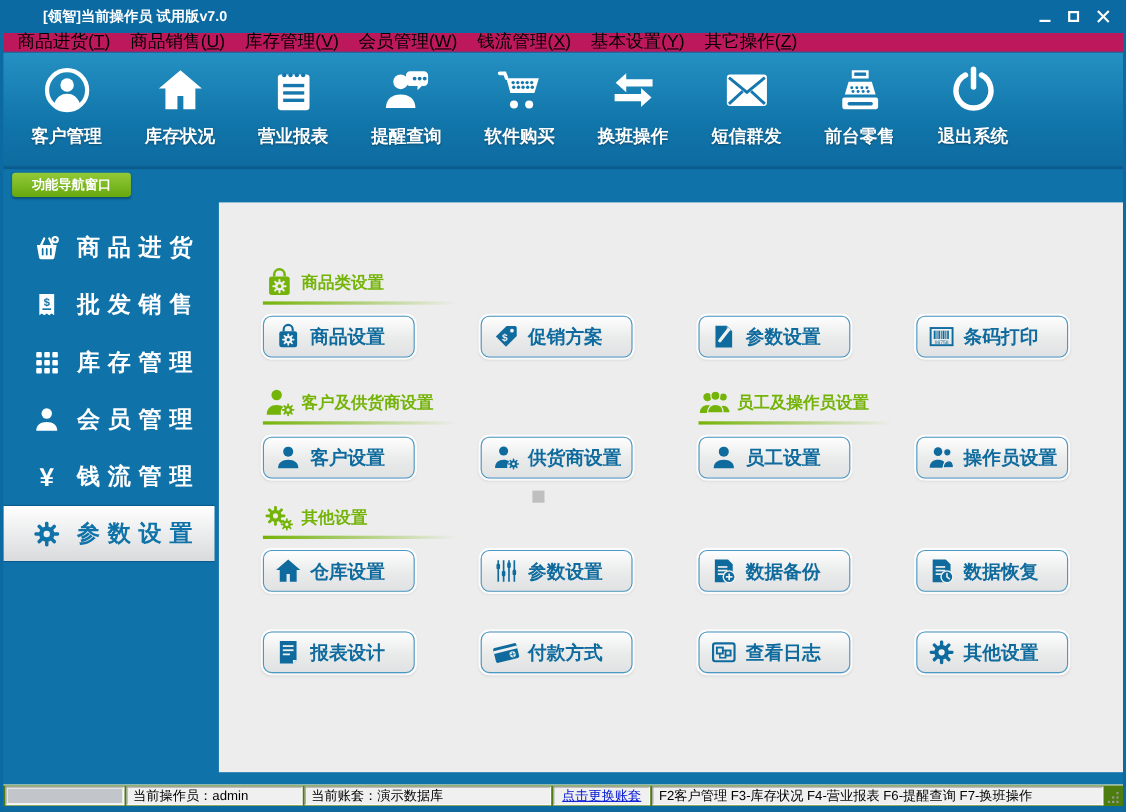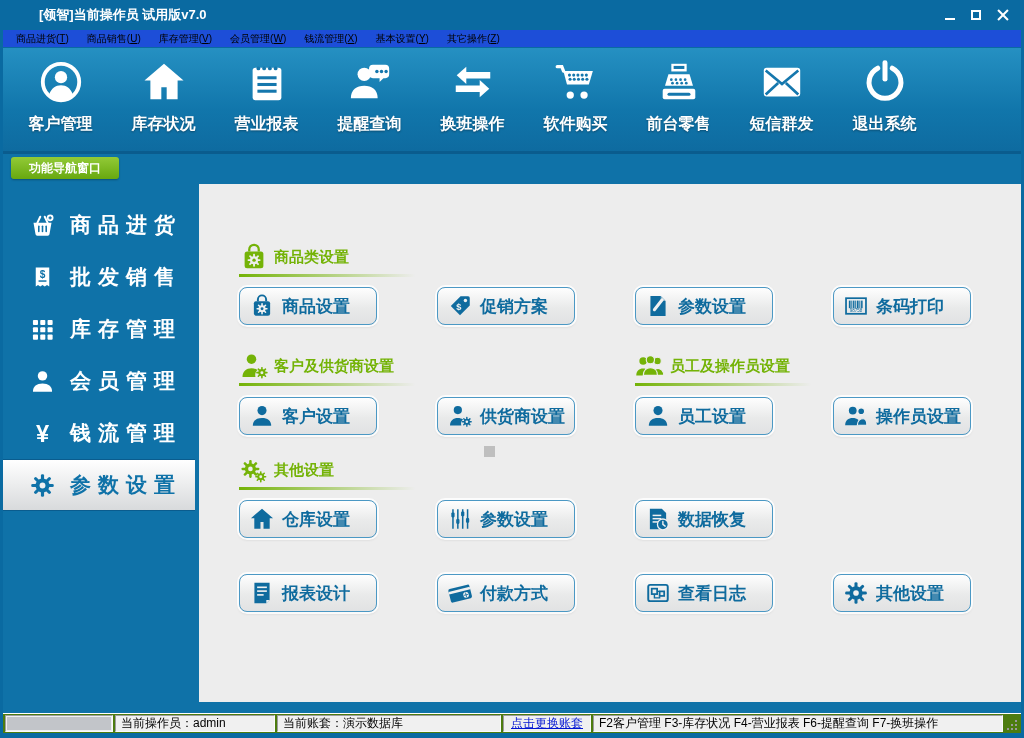--- a/index.html
+++ b/index.html
@@ -16,22 +16,22 @@
     padding:0 12px 0 36px;color:#fff;font-weight:bold;font-size:13px;}
   .win-controls{margin-left:auto;display:flex;gap:16px;align-items:center;}
   .wc{display:inline-block;cursor:pointer;position:relative;}
   .wc-min{width:10px;height:10px;border-bottom:2px solid #fff;}
   .wc-max{width:10px;height:10px;border:2px solid #fff;}
   .wc-close{width:12px;height:12px;}
   .wc-close::before,.wc-close::after{content:"";position:absolute;left:5px;top:-1px;width:2px;height:14px;background:#fff;}
   .wc-close::before{transform:rotate(45deg);}
   .wc-close::after{transform:rotate(-45deg);}
   
-  .menubar{height:18px;flex:none;background:#1d4ed8;display:flex;align-items:center;
-    padding-left:4px;font-size:10px;color:#000;border-bottom:1px solid #0a6aa1;}
+  .menubar{height:18px;flex:none;background:#be185d;display:flex;align-items:center;
+    padding-left:4px;font-size:16px;color:#000;border-bottom:1px solid #0a6aa1;}
   .menu-item{padding:0 9px;cursor:pointer;white-space:nowrap;}
   
   .toolbar{height:106px;flex:none;background:linear-gradient(180deg,#2590c2,#1176ab 60%,#0e6ba0);
     border-bottom:3px solid #0a5c8e;display:flex;align-items:flex-start;padding:11px 0 0 6px;}
   .tool-item{width:103px;display:flex;flex-direction:column;align-items:center;gap:9px;color:#fff;cursor:pointer;}
   .ic{display:inline-block;line-height:0;}
   .ic svg{width:100%;height:100%;display:block;}
   .tool-icon{width:46px;height:46px;color:#fff;--icb:#1577ad;}
   .tool-label{font-size:16px;font-weight:bold;text-shadow:0 1px 2px rgba(0,0,0,.35);white-space:nowrap;}
   
@@ -149,48 +149,57 @@
               <circle cx="18" cy="6.5" r=".9"></circle>
               <circle cx="20.4" cy="6.5" r=".9"></circle>
             </g>
           </svg>
         </span>
         <span class="tool-label">提醒查询</span>
       </div>
       <div class="tool-item">
         <span class="ic tool-icon">
           <svg viewBox="0 0 24 24">
-            <path d="M3.5 8.5l5-4.5v2.8H21v3.4H8.5V13z" fill="currentColor"></path>
-            <path d="M20.5 15.5l-5 4.5v-2.8H3v-3.4h12.5V11z" fill="currentColor"></path>
-          </svg>
-        </span>
-        <span class="tool-label">换班操作</span>
-      </div>
-      <div class="tool-item">
-        <span class="ic tool-icon">
-          <svg viewBox="0 0 24 24">
             <path d="M2.2 4h2.4l.9 2.3" fill="none" stroke="currentColor" stroke-width="1.7" stroke-linecap="round"></path>
             <path d="M5.4 6.3h15.4l-2.1 7H7.3z" fill="currentColor"></path>
             <g fill="var(--icb)">
               <circle cx="8.6" cy="8.4" r=".8"></circle>
               <circle cx="10.8" cy="8.4" r=".8"></circle>
               <circle cx="13" cy="8.4" r=".8"></circle>
               <circle cx="15.2" cy="8.4" r=".8"></circle>
               <circle cx="17.4" cy="8.4" r=".8"></circle>
               <circle cx="8.9" cy="10.6" r=".8"></circle>
               <circle cx="11.1" cy="10.6" r=".8"></circle>
               <circle cx="13.3" cy="10.6" r=".8"></circle>
               <circle cx="15.5" cy="10.6" r=".8"></circle>
               <circle cx="17.7" cy="10.6" r=".8"></circle>
             </g>
             <circle cx="9" cy="18.8" r="1.9" fill="currentColor"></circle>
             <circle cx="16.2" cy="18.8" r="1.9" fill="currentColor"></circle>
           </svg>
         </span>
         <span class="tool-label">软件购买</span>
+      </div>
+      <div class="tool-item">
+        <span class="ic tool-icon">
+          <svg viewBox="0 0 24 24">
+            <path d="M3.5 8.5l5-4.5v2.8H21v3.4H8.5V13z" fill="currentColor"></path>
+            <path d="M20.5 15.5l-5 4.5v-2.8H3v-3.4h12.5V11z" fill="currentColor"></path>
+          </svg>
+        </span>
+        <span class="tool-label">换班操作</span>
+      </div>
+      <div class="tool-item">
+        <span class="ic tool-icon">
+          <svg viewBox="0 0 24 24">
+            <rect x="2.5" y="4.5" width="19" height="15" rx="1.5" fill="currentColor"></rect>
+            <path d="M3.5 6l8.5 7 8.5-7M3.5 18.5L10 12.5M20.5 18.5L14 12.5" fill="none" stroke="var(--icb)" stroke-width="1.4"></path>
+          </svg>
+        </span>
+        <span class="tool-label">短信群发</span>
       </div>
       <div class="tool-item">
         <span class="ic tool-icon">
           <svg viewBox="0 0 24 24">
             <g fill="currentColor">
               <path d="M8 2.5h8v4H8z"></path>
               <path d="M6.5 8h11l1.8 6H4.7z"></path>
               <rect x="3.5" y="15.5" width="17" height="5.5" rx="1"></rect>
             </g>
             <g fill="var(--icb)">
@@ -201,29 +210,20 @@
               <circle cx="15.2" cy="10.8" r=".7"></circle>
               <circle cx="8.6" cy="12.6" r=".7"></circle>
               <circle cx="11" cy="12.6" r=".7"></circle>
               <circle cx="13.4" cy="12.6" r=".7"></circle>
               <circle cx="15.8" cy="12.6" r=".7"></circle>
               <rect x="6" y="17.6" width="12" height="1.6" rx=".8"></rect>
             </g>
           </svg>
         </span>
         <span class="tool-label">前台零售</span>
-      </div>
-      <div class="tool-item">
-        <span class="ic tool-icon">
-          <svg viewBox="0 0 24 24">
-            <rect x="2.5" y="4.5" width="19" height="15" rx="1.5" fill="currentColor"></rect>
-            <path d="M3.5 6l8.5 7 8.5-7M3.5 18.5L10 12.5M20.5 18.5L14 12.5" fill="none" stroke="var(--icb)" stroke-width="1.4"></path>
-          </svg>
-        </span>
-        <span class="tool-label">短信群发</span>
       </div>
       <div class="tool-item">
         <span class="ic tool-icon">
           <svg viewBox="0 0 24 24">
             <path d="M8.2 4.8a8.3 8.3 0 1 0 7.6 0" fill="none" stroke="currentColor" stroke-width="2.6" stroke-linecap="round"></path>
             <path d="M12 2v8.5" fill="none" stroke="currentColor" stroke-width="2.6" stroke-linecap="round"></path>
           </svg>
         </span>
         <span class="tool-label">退出系统</span>
       </div>
@@ -558,20 +558,38 @@
           <div class="feature-btn">
             <span class="ic btn-icon">
               <svg viewBox="0 0 24 24">
                 <path d="M4.5 2.5h11l4 4v15h-15z" fill="currentColor"></path>
                 <g fill="var(--icb)">
                   <rect x="7" y="8" width="8" height="1.4"></rect>
                   <rect x="7" y="11" width="8" height="1.4"></rect>
                   <rect x="7" y="14" width="5" height="1.4"></rect>
                 </g>
                 <circle cx="16.5" cy="17" r="5" fill="currentColor" stroke="var(--icb)" stroke-width="1.2"></circle>
+                <g fill="var(--icb)">
+                  <rect x="13.7" y="16.3" width="5.6" height="1.4"></rect>
+                  <rect x="15.8" y="14.2" width="1.4" height="5.6"></rect>
+                </g>
+              </svg>
+            </span>
+            <span class="btn-label">数据备份</span>
+          </div>
+          <div class="feature-btn">
+            <span class="ic btn-icon">
+              <svg viewBox="0 0 24 24">
+                <path d="M4.5 2.5h11l4 4v15h-15z" fill="currentColor"></path>
+                <g fill="var(--icb)">
+                  <rect x="7" y="8" width="8" height="1.4"></rect>
+                  <rect x="7" y="11" width="8" height="1.4"></rect>
+                  <rect x="7" y="14" width="5" height="1.4"></rect>
+                </g>
+                <circle cx="16.5" cy="17" r="5" fill="currentColor" stroke="var(--icb)" stroke-width="1.2"></circle>
                 <path d="M16.5 14.3V17l2.1 1.6" fill="none" stroke="var(--icb)" stroke-width="1.3" stroke-linecap="round"></path>
               </svg>
             </span>
             <span class="btn-label">数据恢复</span>
           </div>
         </div>
         <div class="row button-row" style="margin-bottom: 0px;">
           <div class="feature-btn">
             <span class="ic btn-icon">
               <svg viewBox="0 0 24 24">

